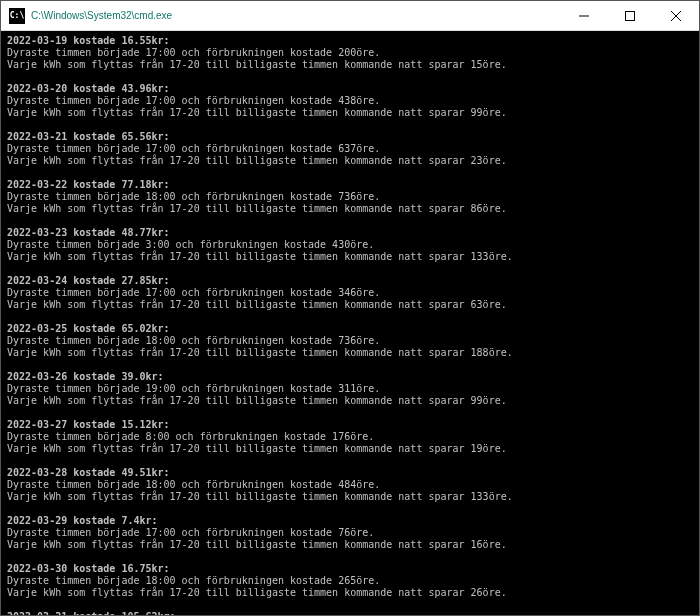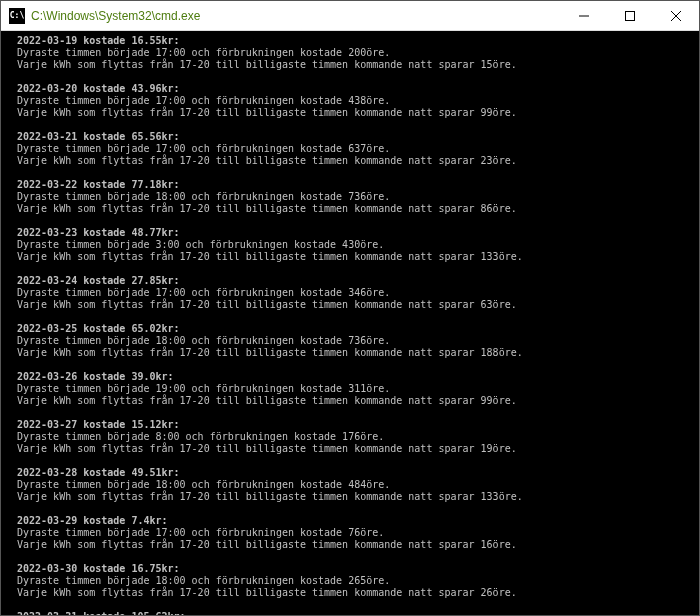--- a/index.html
+++ b/index.html
@@ -38,43 +38,43 @@
       display: flex;
       align-items: center;
       justify-content: center;
       color: #fff;
       font-size: 8px;
       font-family: Consolas, monospace;
       font-weight: bold;
     }
     .titlebar-title {
       flex: 1;
-      font-size: 12px;
-      color: #4d7c0f;
+      font-size: 10px;
+      color: #0f766e;
     }
     .titlebar-btn {
       width: 46px;
       height: 30px;
       display: flex;
       align-items: center;
       justify-content: center;
       color: #000;
     }
     .titlebar-btn svg {
       width: 10px;
       height: 10px;
     }
     .console {
       flex: 1;
       background: #000;
       color: #c0c0c0;
       font-family: Consolas, "Lucida Console", monospace;
       font-size: 10px;
       line-height: 12px;
-      padding: 4px 16px;
+      padding: 4px 6px;
       overflow: hidden;
       white-space: pre-wrap;
     }
     .entry {
       margin-bottom: 12px;
     }
     .entry-header {
       font-weight: bold;
     }
   </style>

